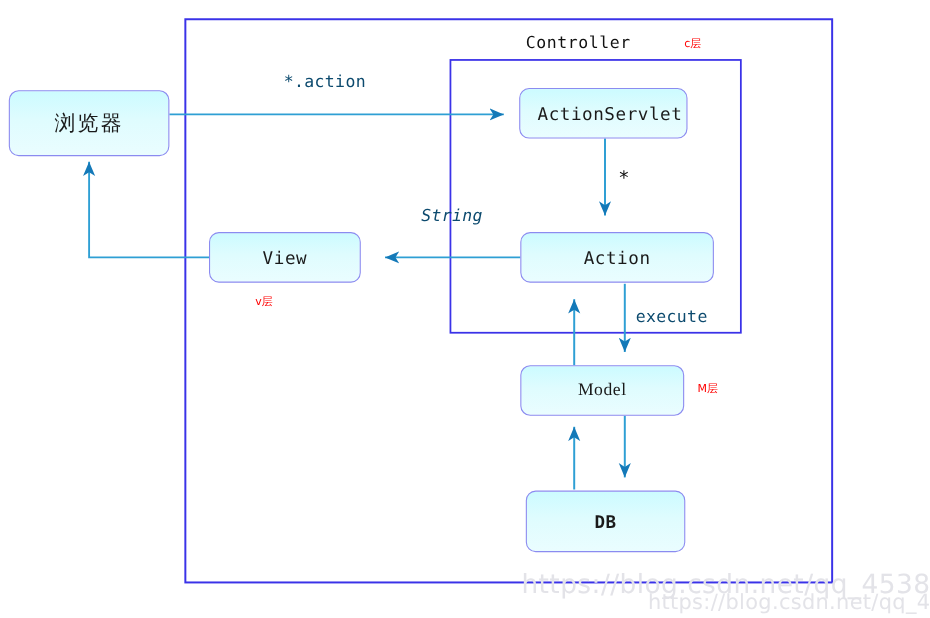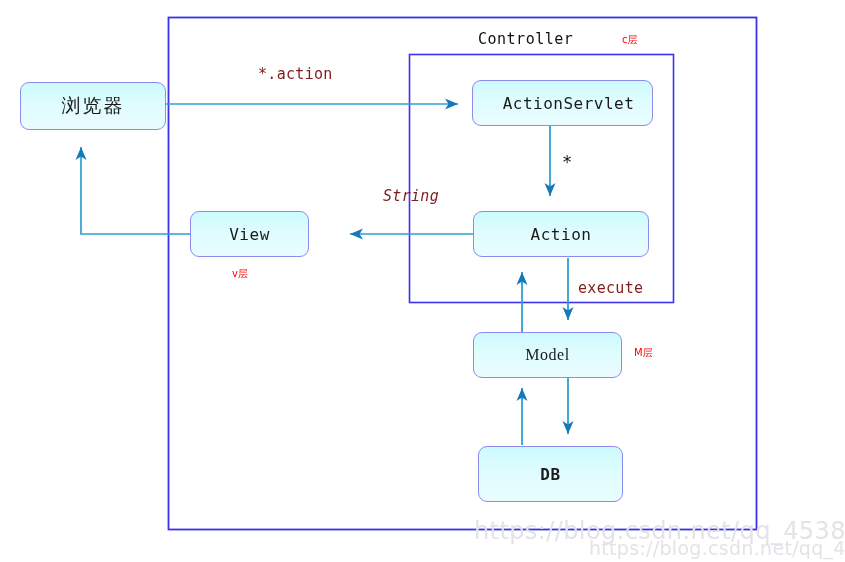--- a/index.html
+++ b/index.html
@@ -37,21 +37,21 @@
     letter-spacing: 0.5px;
     box-shadow: 0 0 0 0 rgba(0,0,0,0);
   }
   .node.cjk {
     font-family: "DejaVu Sans", "Liberation Sans", sans-serif;
     font-size: 19px;
     letter-spacing: 2px;
   }
   .edge-label {
     position: absolute;
-    color: #7f1d1d;
+    color: #0c4a6e;
     font-family: "DejaVu Sans Mono", "Liberation Mono", monospace;
     font-size: 15px;
     white-space: nowrap;
     letter-spacing: 0.3px;
   }
   .group-label {
     position: absolute;
     color: #111111;
     font-family: "DejaVu Sans Mono", "Liberation Mono", monospace;
     font-size: 15px;
@@ -117,29 +117,29 @@
 
     <path d="M568,258 L568,320" fill="none" stroke="#2e9fd4" stroke-width="1.8" marker-end="url(#ah-down)"></path>
 
     <path d="M522,332 L522,272" fill="none" stroke="#2e9fd4" stroke-width="1.8" marker-end="url(#ah-up)"></path>
 
     <path d="M568,378 L568,434" fill="none" stroke="#2e9fd4" stroke-width="1.8" marker-end="url(#ah-down)"></path>
 
     <path d="M522,445 L522,388" fill="none" stroke="#2e9fd4" stroke-width="1.8" marker-end="url(#ah-up)"></path>
   </svg>
 
-  <div class="node cjk" style="left:20px; top:82px; width:146px; height:48px;">
+  <div class="node cjk" style="left:8px; top:82px; width:146px; height:60px;">
     <span>浏览器</span>
   </div>
 
-  <div class="node" style="left:190px; top:211px; width:119px; height:46px;">
+  <div class="node" style="left:190px; top:211px; width:138px; height:46px;">
     <span>View</span>
   </div>
 
-  <div class="node" style="left:472px; top:80px; width:181px; height:46px;padding-left:12px;">
+  <div class="node" style="left:472px; top:80px; width:153px; height:46px;padding-left:12px;">
     <span>ActionServlet</span>
   </div>
 
   <div class="node" style="left:473px; top:211px; width:176px; height:46px;">
     <span>Action</span>
   </div>
 
   <div class="node" style="left:473px; top:332px; width:149px; height:46px;font-family:Liberation Serif, serif;">
     <span>Model</span>
   </div>

